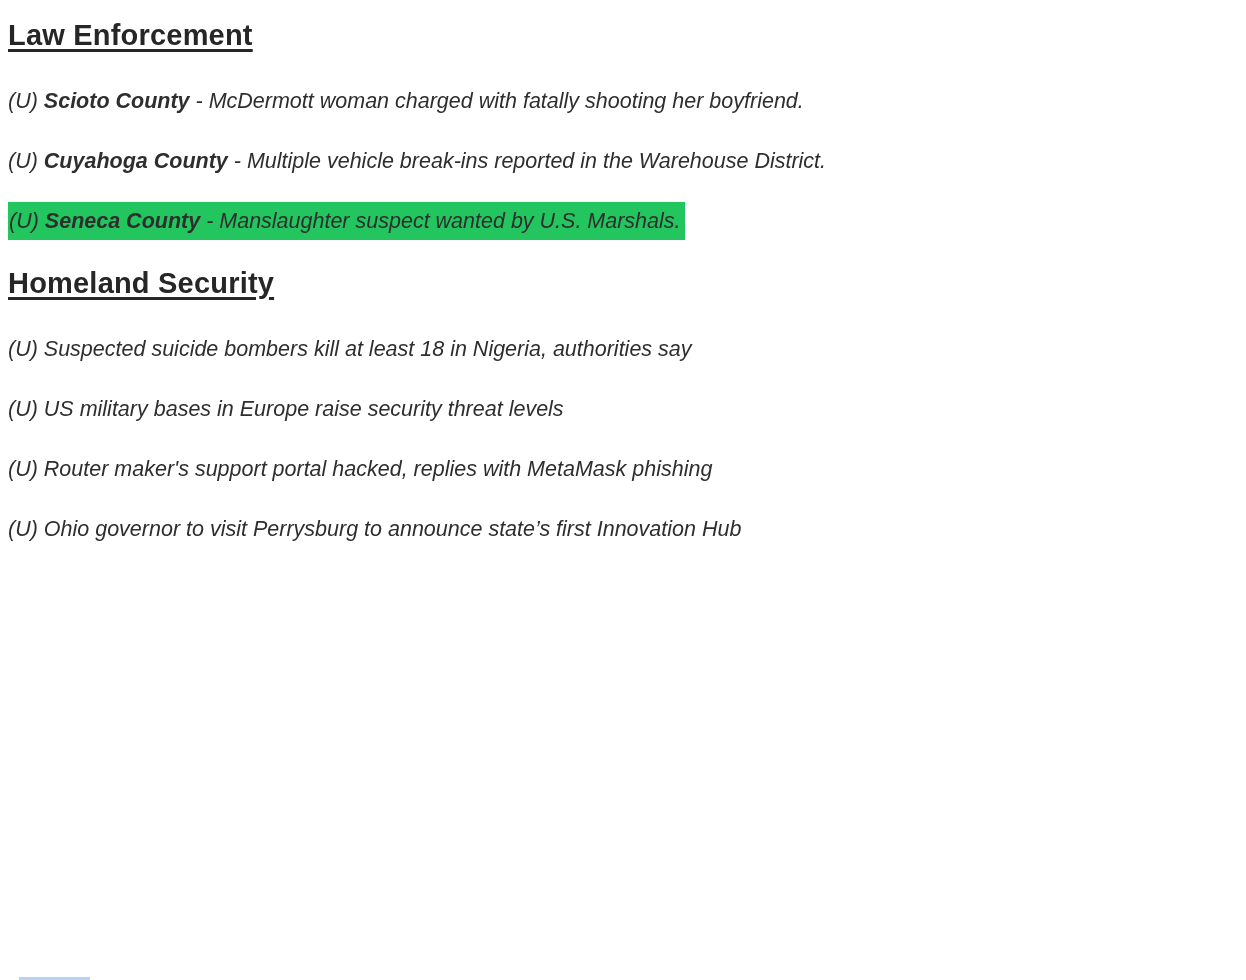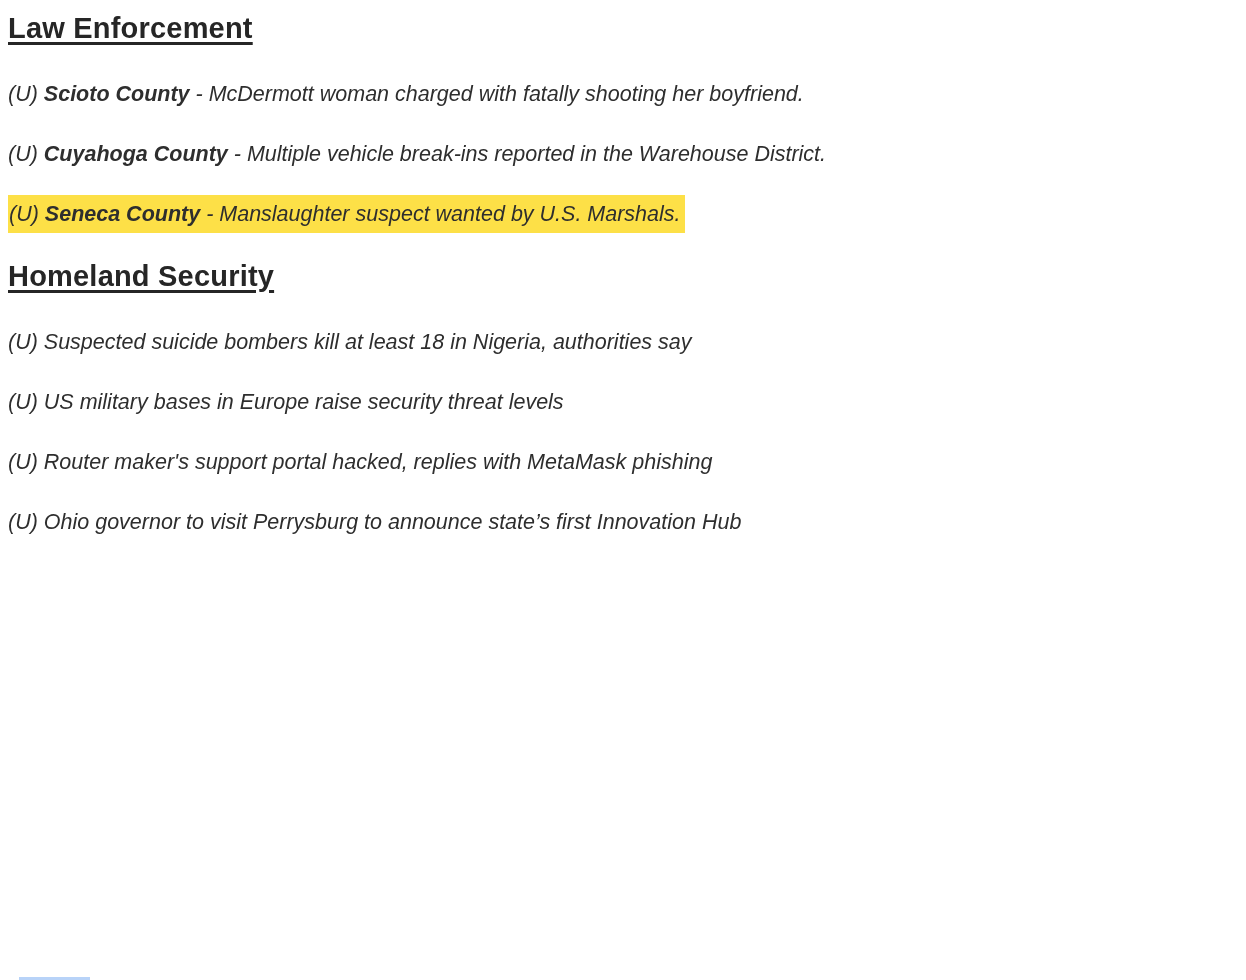--- a/index.html
+++ b/index.html
@@ -9,21 +9,22 @@
   }
   body {
     width: 1246px;
     height: 980px;
     position: relative;
     overflow: hidden;
     font-family: "Liberation Sans", sans-serif;
     color: #2e2e2e;
   }
   .report-body {
-    padding: 12px 20px 0 8px;
+    padding: 4px 20px 0 8px;
+    margin-top: 15px;
   }
   .section-heading {
     font-size: 29px;
     font-weight: bold;
     font-style: normal;
     line-height: 32px;
     margin: 0 0 36px 0;
     color: #262626;
     text-decoration: underline;
     text-decoration-thickness: 2.5px;
@@ -36,21 +37,21 @@
     line-height: 28px;
     margin: 0 0 32px 0;
   }
   .report-item .bold {
     font-weight: bold;
   }
   .line {
     display: inline;
   }
   .line.highlighted {
-    background-color: #fde047;
+    background-color: #22c55e;
     padding: 7px 4px 7px 1px;
     box-decoration-break: clone;
     -webkit-box-decoration-break: clone;
   }
   .partial-highlight {
     position: absolute;
     left: 19px;
     bottom: 0;
     width: 71px;
     height: 3px;

